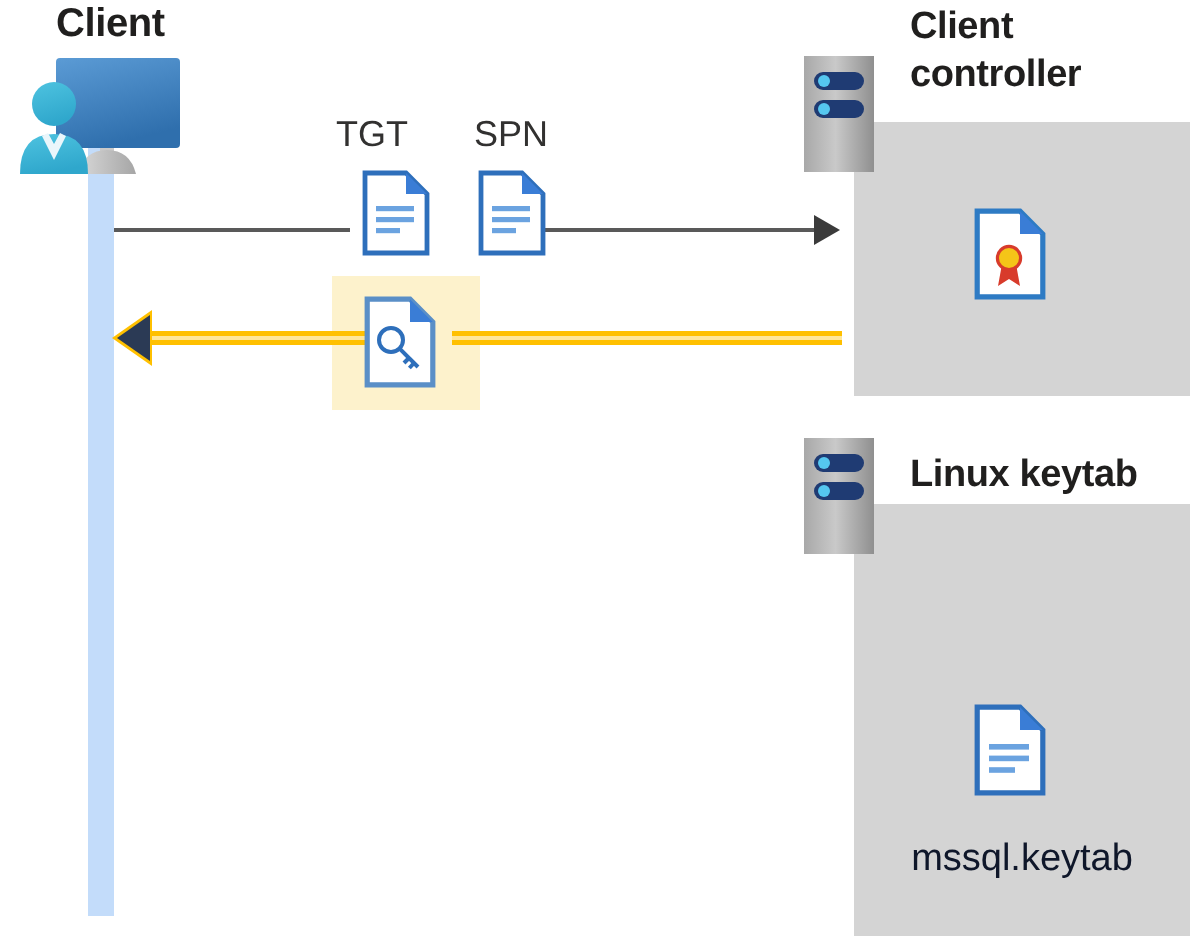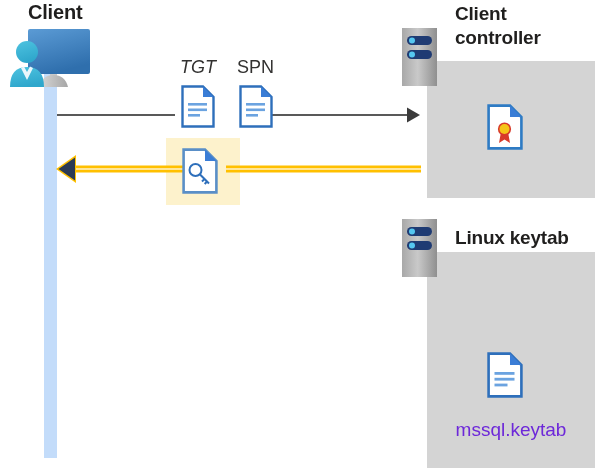--- a/index.html
+++ b/index.html
@@ -47,37 +47,37 @@
   #resp-arrow{left:56px;top:154px;width:365px;height:30px;}
 
   
   #key-highlight{
     left:166px;top:138px;width:74px;height:67px;
     background:#fdf2cc;
   }
 
   
   .doc-label{font-size:18px;color:#323130;}
-  #tgt-label{left:180px;top:57px;font-style:italic;}
+  #tgt-label{left:168px;top:57px;}
   #spn-label{left:237px;top:57px;}
 
   
   #tgt-doc{left:181px;top:85px;width:34px;height:43px;}
   #spn-doc{left:239px;top:85px;width:34px;height:43px;}
   #key-doc{left:182px;top:148px;width:36px;height:46px;}
   #cert-doc{left:487px;top:104px;width:36px;height:46px;}
   #keytab-doc{left:487px;top:352px;width:36px;height:46px;}
 
   
   #sql-db{left:483px;top:277px;width:44px;height:52px;}
 
   
   #keytab-label{
     left:427px;top:419px;width:168px;
-    text-align:center;font-size:19px;color:#6d28d9;
+    text-align:center;font-size:19px;color:#0f172a;
   }
 </style>
 </head>
 <body>
 
 <div class="stage">
 
   <div class="abs zone" id="dc-zone"></div>
   <div class="abs zone" id="linux-zone"></div>
 

